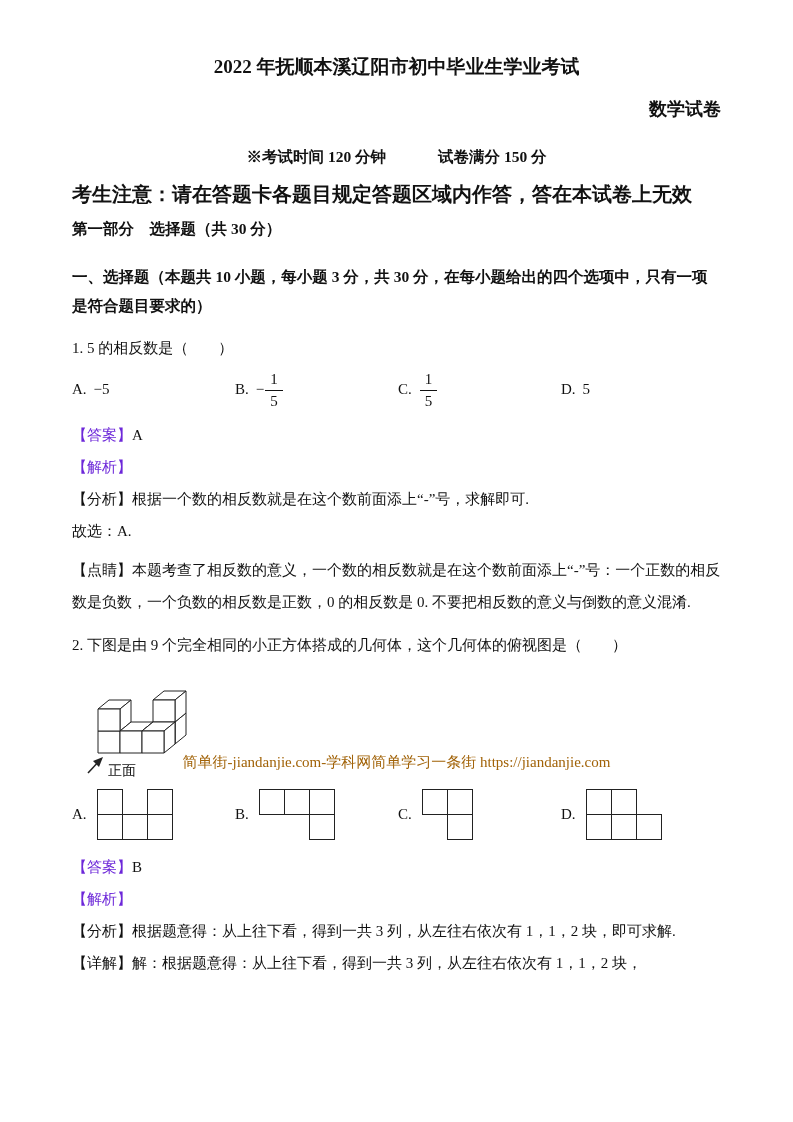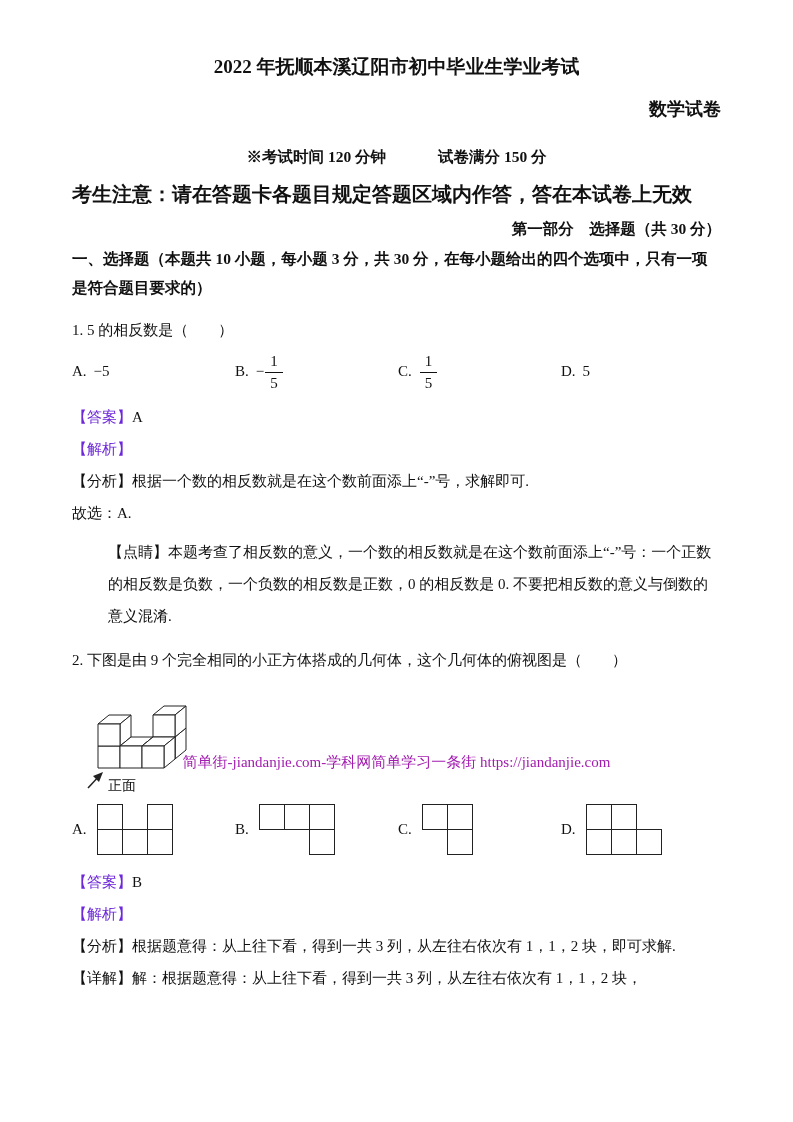--- a/index.html
+++ b/index.html
@@ -7,46 +7,46 @@
     width:793px; height:1122px; background:#ffffff; overflow:hidden;
     font-family:"Liberation Serif","DejaVu Serif",serif; color:#111;
   }
   .page { position:relative; width:793px; height:792px; padding:54px 72px 0; box-sizing:border-box; }
 
   .title    { text-align:center; font-size:19px; font-weight:bold; margin-bottom:17px; }
   .subtitle { text-align:right; font-size:18px; font-weight:bold; margin-bottom:26px; }
   .exam-info{ text-align:center; font-size:15.5px; font-weight:bold; margin-bottom:13px; }
   .wide-gap { display:inline-block; width:52px; }
   .notice   { font-size:20px; font-weight:bold; margin-bottom:11px; }
-  .part-title { text-align:right; font-size:15.5px; font-weight:bold; margin-bottom:4px; }
+  .part-title { text-align:left; font-size:15.5px; font-weight:bold; margin-bottom:22px; }
   .instruction { font-size:15.5px; font-weight:bold; line-height:1.9; margin-bottom:7px; }
 
   .q-stem { font-size:15px; margin:18px 0 10px; }
   .options-row { display:flex; align-items:center; font-size:15px; margin:2px 0 14px; min-height:44px; }
   .opt { display:flex; align-items:center; gap:7px; }
   .w163 { width:163px; flex:none; }
   .fracline { display:inline-flex; align-items:center; }
   .frac { display:inline-block; text-align:center; line-height:1.1; margin-left:1px; }
   .fnum { display:block; border-bottom:1px solid #111; padding:1px 5px 2px; }
   .fden { display:block; padding-top:2px; }
 
   .body-line { font-size:15px; margin-bottom:13px; }
-  .wrap { line-height:2.15; margin-bottom:14px;margin-left:36px; }
+  .wrap { line-height:2.15; margin-bottom:14px; }
   .tag { color:#6d28d9; }
 
   .figure3d { margin:2px 0 8px 8px; }
   .figure3d svg { display:block; }
 
   .opts2 { margin-bottom:16px; min-height:55px; }
   .opt2 { display:flex; align-items:center; gap:10px; }
   .grid-fig { position:relative; display:inline-block; }
   .grid-fig .cell { position:absolute; width:26px; height:26px; border:1px solid #222; background:#fff; box-sizing:border-box; }
 
   .footer { position:absolute; left:0; right:0; bottom:20px; text-align:center;
-            color:#a21caf; font-size:15px; }
+            color:#a16207; font-size:15px; }
 </style>
 </head>
 <body>
 
 <div class="page">
 
   <div class="title">2022 年抚顺本溪辽阳市初中毕业生学业考试</div>
   <div class="subtitle">数学试卷</div>
 
   <div class="exam-info">

